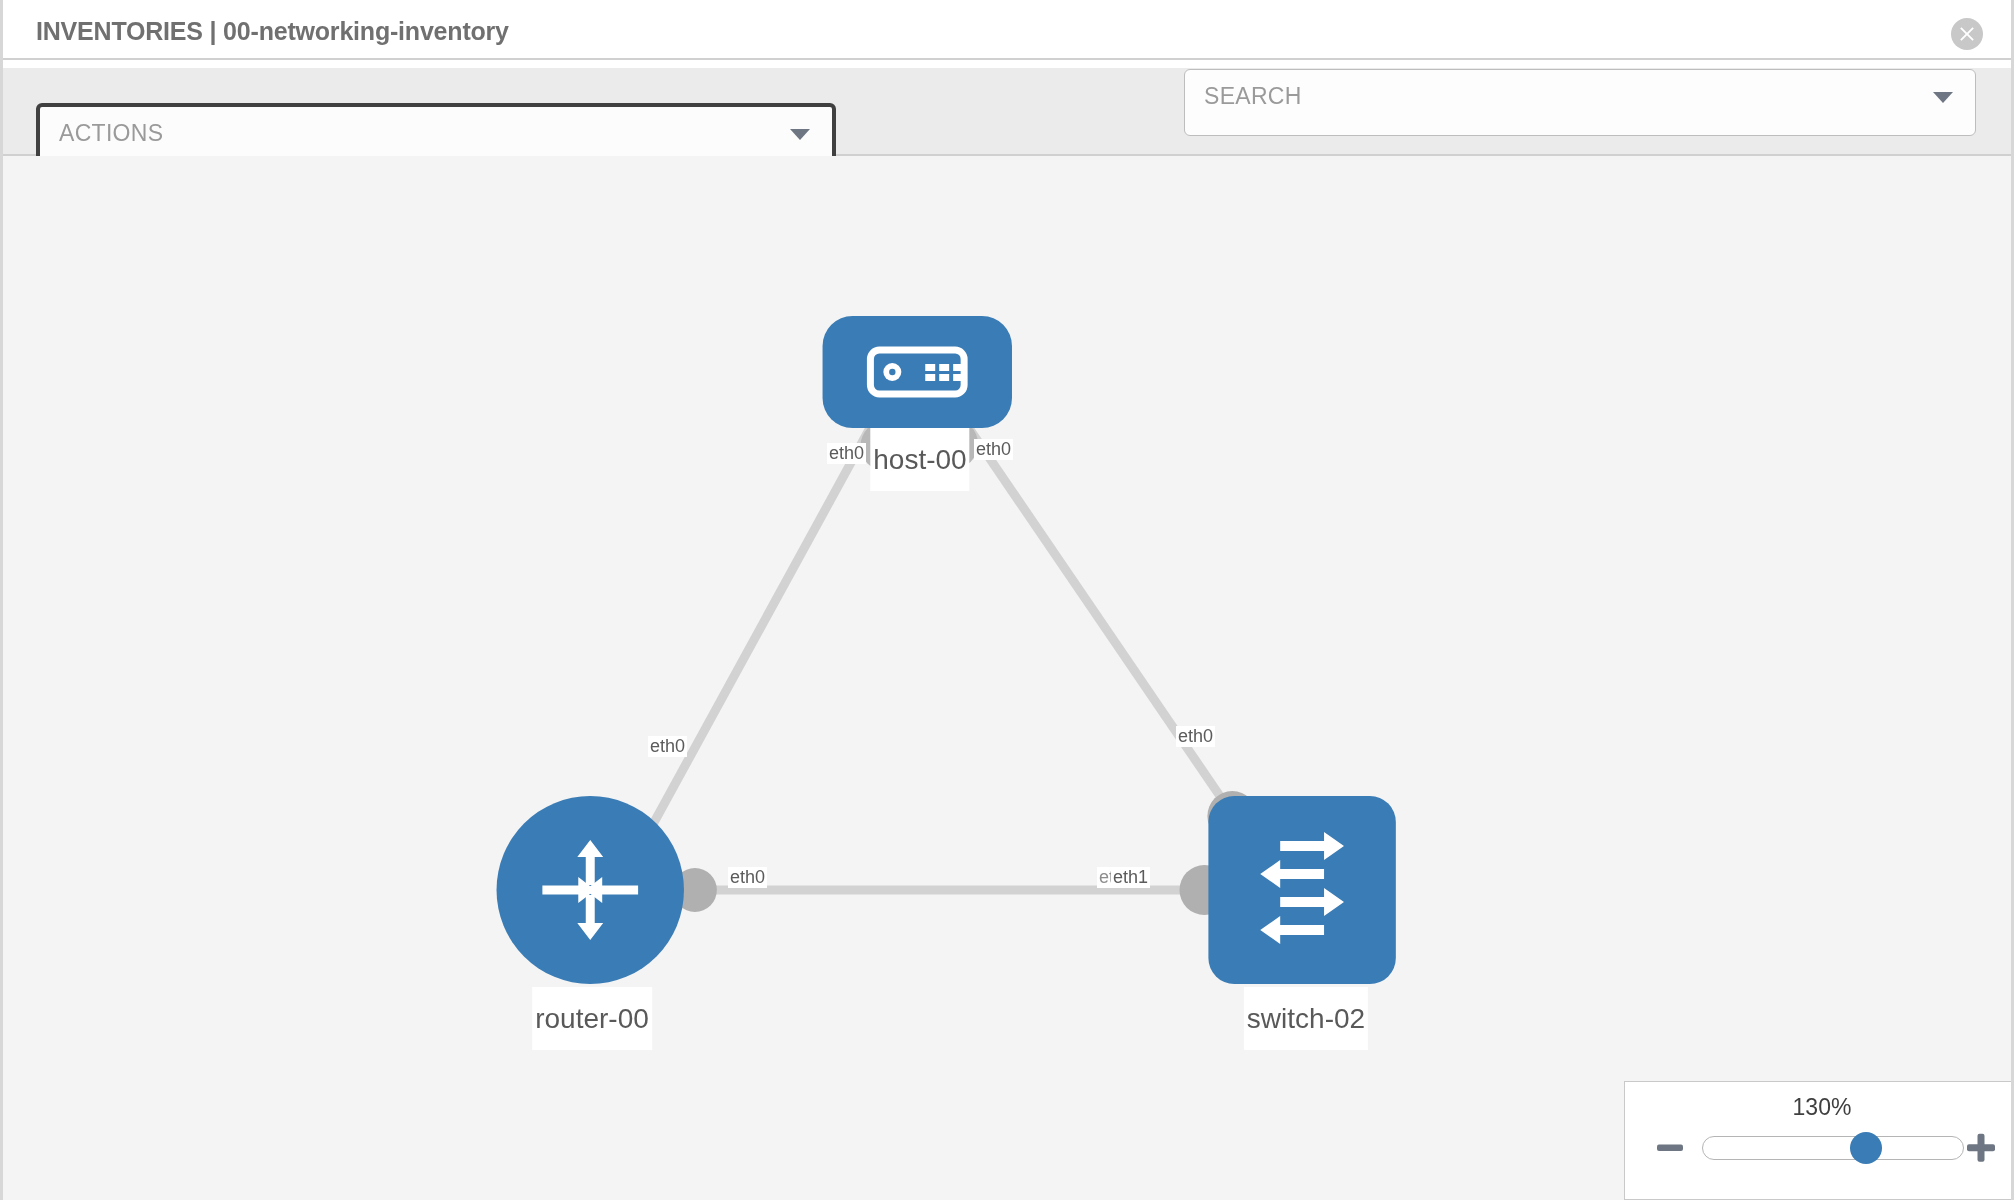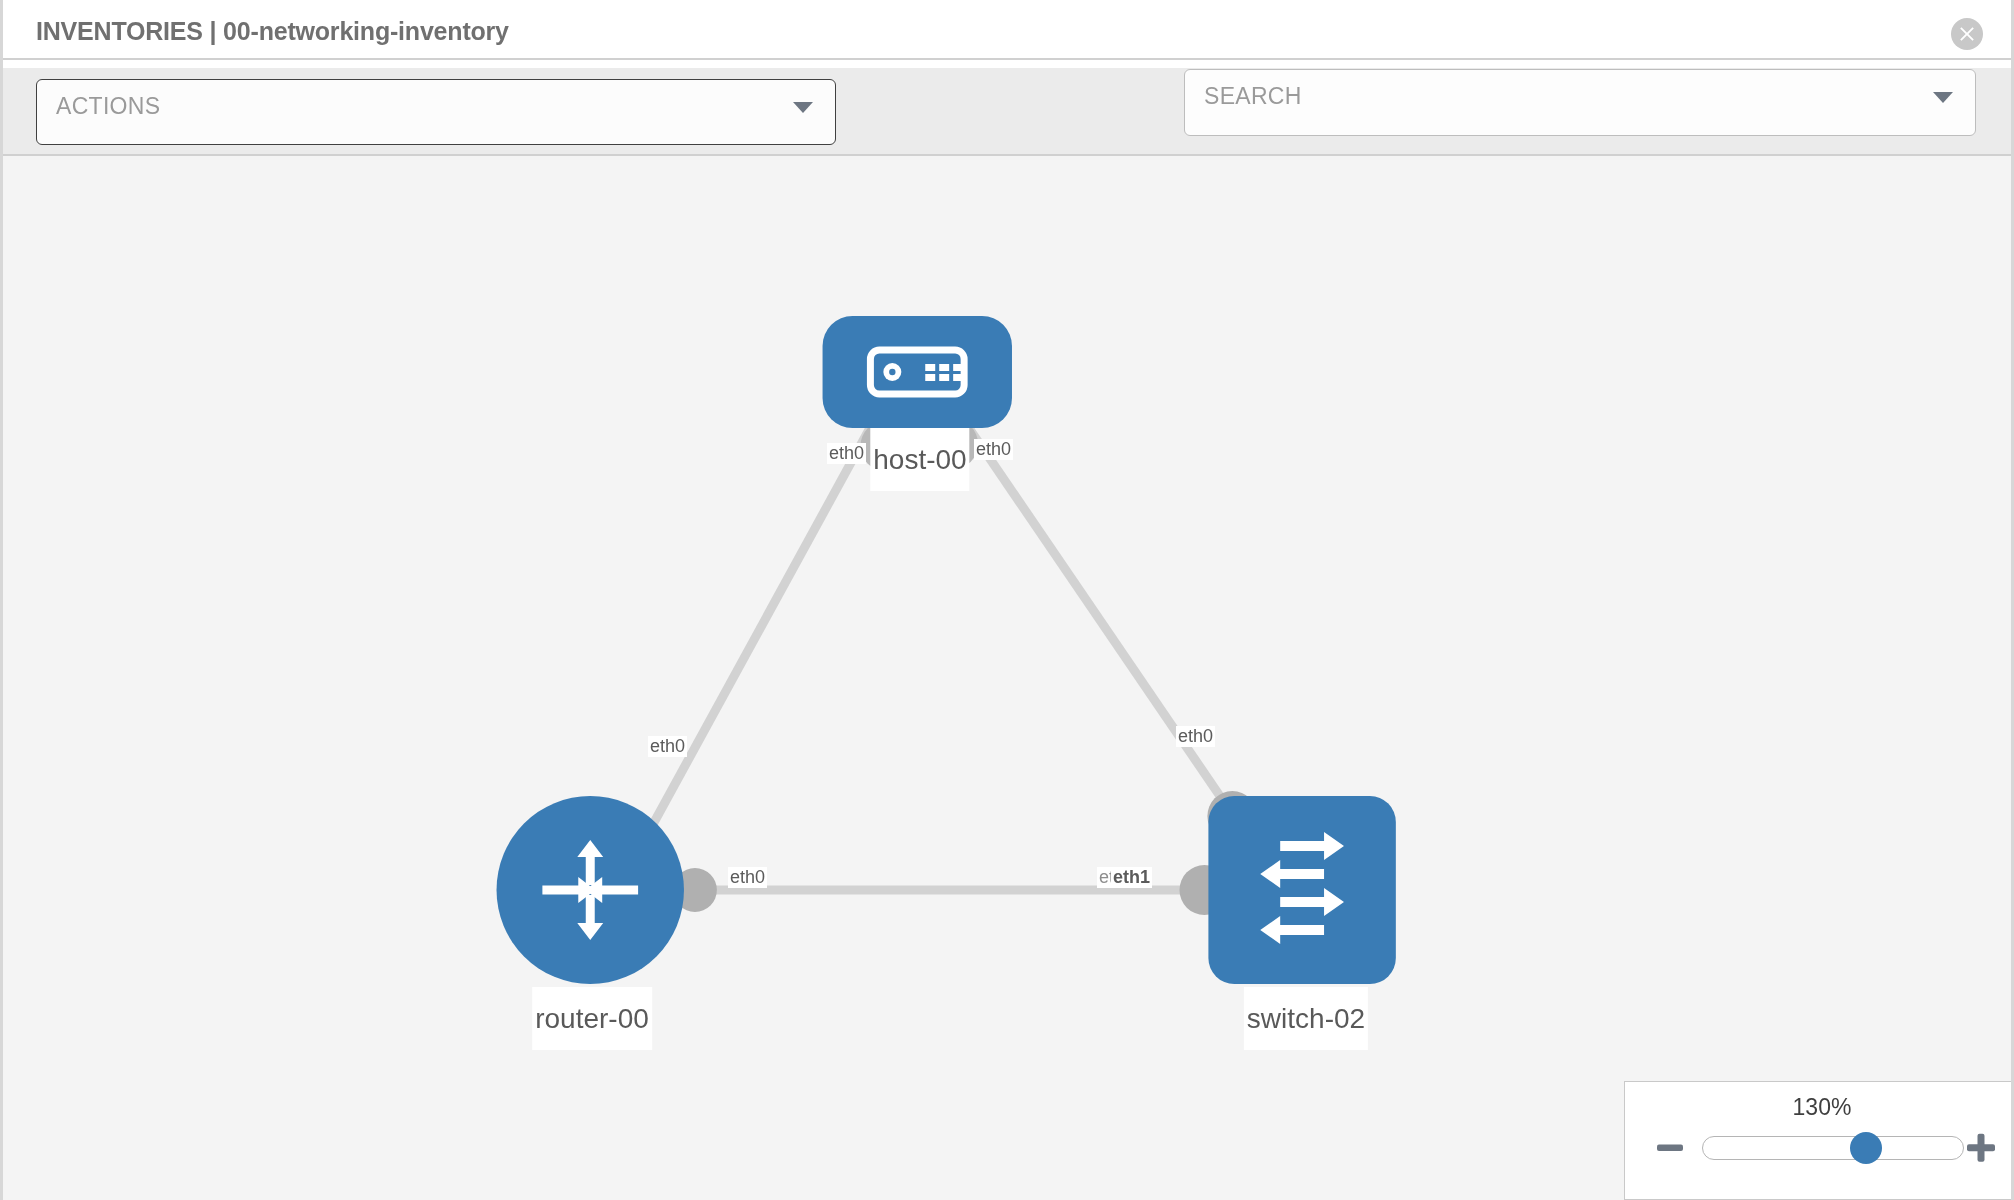--- a/index.html
+++ b/index.html
@@ -62,25 +62,25 @@
     left: 0; top: 68px;
     width: 100%;
     height: 88px;
     background: #ebebeb;
     border-bottom: 2px solid #d0d0d0;
     box-sizing: border-box;
   }
   .actions-select {
     position: absolute;
     left: 33px;
-    top: 11px;
+    top: 35px;
     width: 800px;
     height: 66px;
     background: #fcfcfc;
-    border: 1px solid #404040;
+    border: 4px solid #404040;
     border-radius: 6px;
     box-sizing: border-box;
     cursor: pointer;
   }
   .actions-label {
     position: absolute;
     left: 19px;
     top: 13px;
     font-size: 23px;
     color: #9a9a9a;
@@ -342,21 +342,21 @@
     <div class="node-label" style="left:917px; top:272px;">host-00</div>
     <div class="node-label" style="left:589px; top:831px;text-align:right;">router-00</div>
     <div class="node-label" style="left:1303px; top:831px;">switch-02</div>
 
     <div class="iface-label" style="left:824px; top:287px;">eth0</div>
     <div class="iface-label" style="left:971px; top:283px;">eth0</div>
     <div class="iface-label" style="left:645px; top:580px;">eth0</div>
     <div class="iface-label" style="left:1173px; top:570px;">eth0</div>
     <div class="iface-label" style="left:725px; top:711px;">eth0</div>
     <div class="iface-label" style="left:1094px; top:711px; color:#8e8e8e;">eth</div>
-    <div class="iface-label" style="left:1108px; top:711px;font-weight:bold;">eth1</div>
+    <div class="iface-label" style="left:1108px; top:711px;">eth1</div>
 
   </div>
 
   <div class="zoom-panel">
     <div class="zoom-value">130%</div>
     <div class="zoom-row">
       <div class="zoom-minus">
         <svg width="36" height="36" viewBox="0 0 36 36" aria-hidden="true">
           <rect x="5" y="14.5" width="26" height="6.5" rx="2" fill="#6d7682"></rect>
         </svg>

